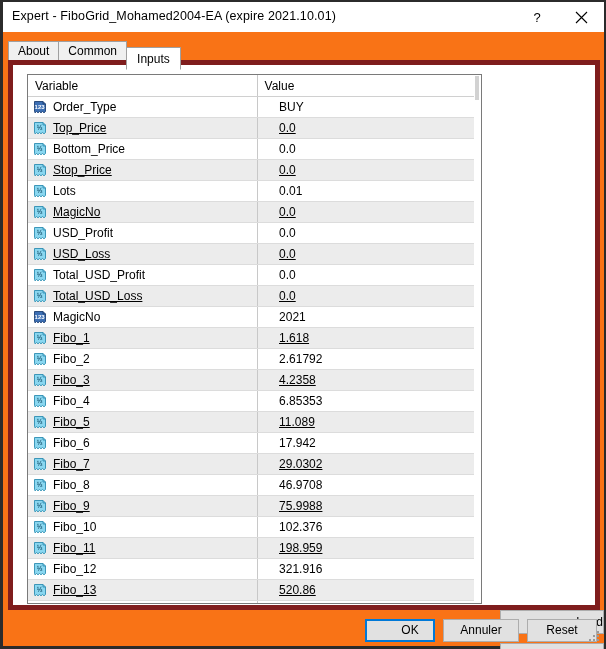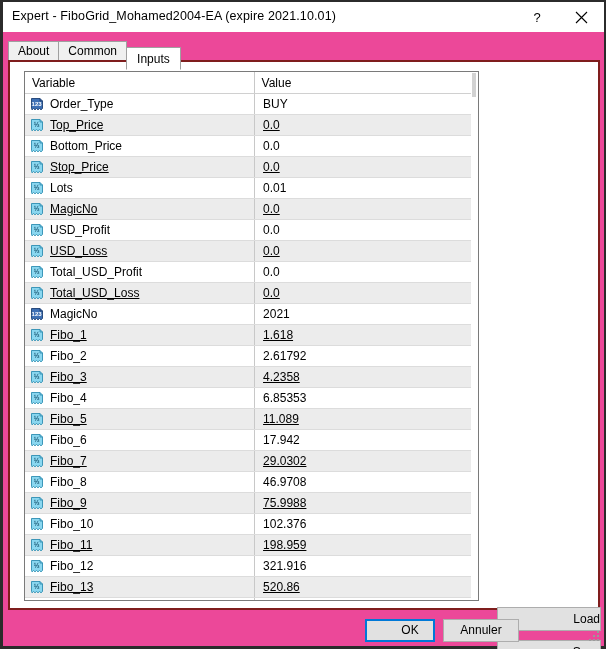--- a/index.html
+++ b/index.html
@@ -15,21 +15,21 @@
     -webkit-font-smoothing: antialiased;
   }
 
   
   .window {
     position: absolute;
     left: 0; top: 0;
     width: 606px;
     height: 649px;
     box-sizing: border-box;
-    background: #ec4899;
+    background: #f97316;
     border: 1px solid #2b2b2b;
     border-left-width: 3px;
     border-bottom-width: 3px;
     border-right-width: 2px;
     border-top-width: 2px;
   }
 
   
   .titlebar {
     position: absolute;
@@ -98,21 +98,21 @@
   }
 
   
   .tabpanel {
     position: absolute;
     left: 5px;
     top: 58px;
     width: 592px;
     height: 550px;
     background: #ffffff;
-    border: 2px solid #7f1d1d;
+    border: 5px solid #7f1d1d;
     box-sizing: border-box;
   }
 
   
   .table-wrap {
     position: absolute;
     left: 14px;
     top: 9px;
     width: 455px;
     height: 530px;
@@ -157,21 +157,21 @@
   .tbl tr.even td { background: #ececec; text-decoration: underline; }
 
   .cell-var {
     display: flex;
     align-items: center;
     padding-left: 5px;
     height: 20px;
     box-sizing: border-box;
   }
   .cell-val {
-    padding-left: 8px;
+    padding-left: 21px;
     border-left: 1px solid #c8c8c8;
     height: 20px;
     line-height: 20px;
     box-sizing: border-box;
     overflow: hidden;
     white-space: nowrap;
   }
   .var-name {
     margin-left: 6px;
     line-height: 20px;
@@ -737,20 +737,21 @@
         <div class="thumb"></div>
       </div>
     </div>
 
     <button class="side-btn btn-load">Load</button>
     <button class="side-btn btn-save">Save</button>
   </div>
 
   <button class="foot-btn btn-ok">OK</button>
   <button class="foot-btn btn-cancel">Annuler</button>
+  <button class="foot-btn btn-reset">Reset</button>
 
   <div class="grip">
     <i style="left:8px;top:0px;"></i>
     <i style="left:4px;top:4px;"></i>
       <i style="left:8px;top:4px;"></i>
     <i style="left:0px;top:8px;"></i>
       <i style="left:4px;top:8px;"></i>
       <i style="left:8px;top:8px;"></i>
   </div>
 

